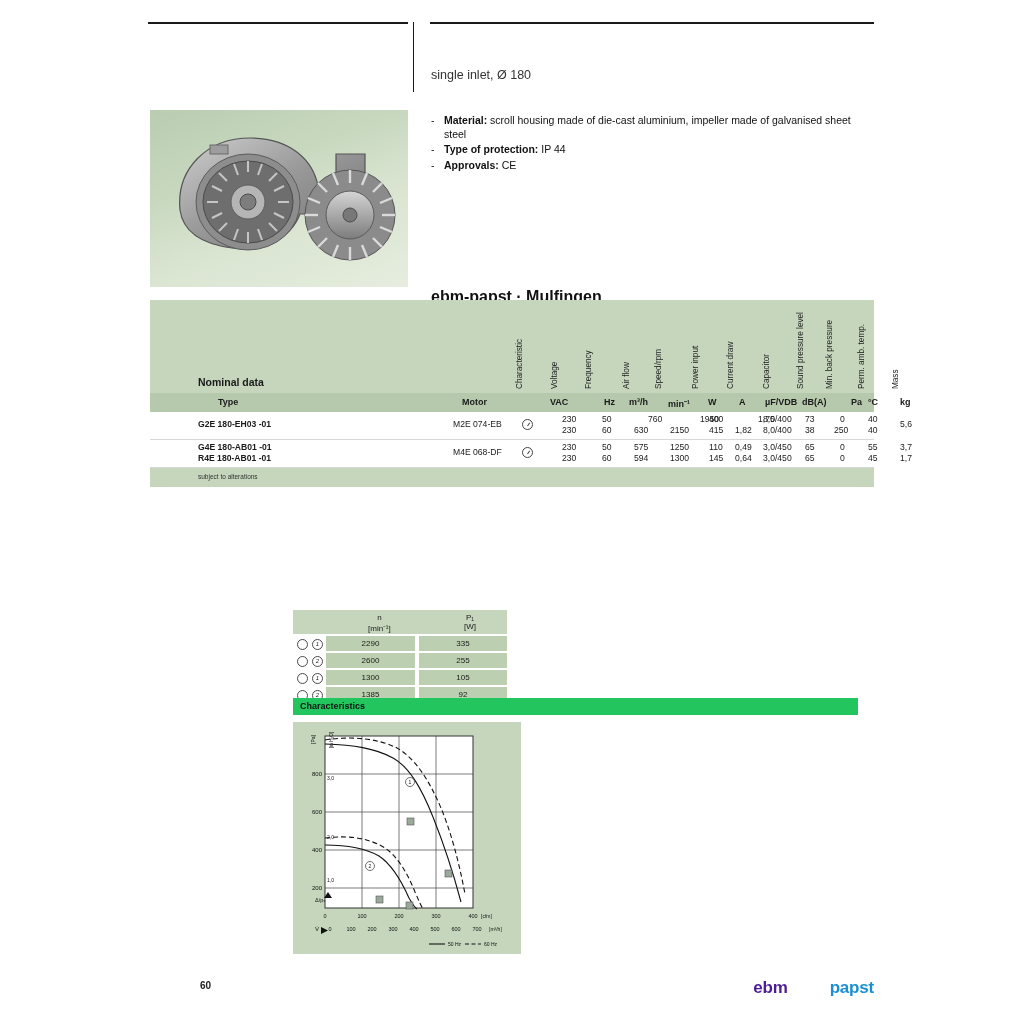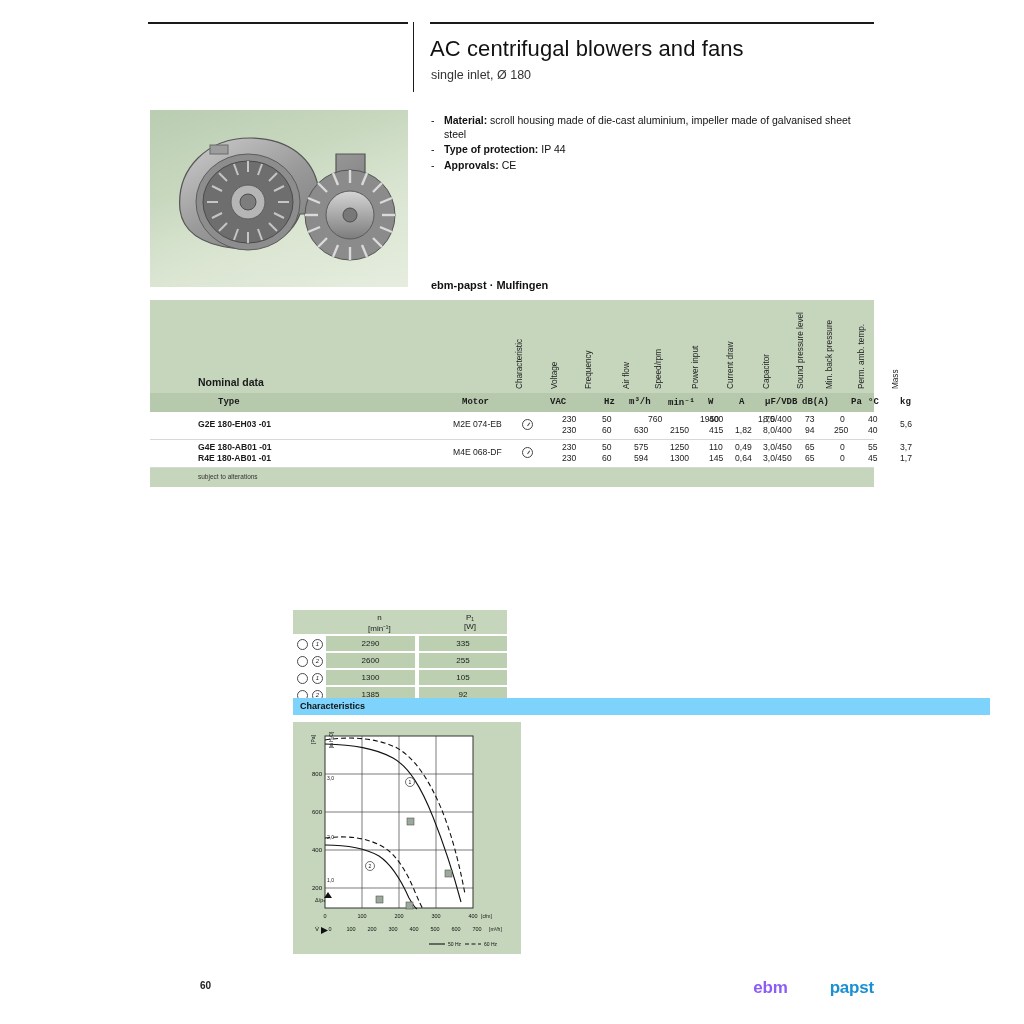--- a/index.html
+++ b/index.html
@@ -42,21 +42,21 @@
 
   
   .bullets{
     position:absolute;left:431px;top:114px;width:420px;
     font-size:10.5px;line-height:13.5px;color:#111;
   }
   .bullets .row{display:flex;margin-bottom:2px;}
   .bullets .dash{width:13px;flex:0 0 13px;}
   .bullets b{font-weight:bold;}
   .brandline{
-    position:absolute;left:431px;top:279px;font-size:11px;font-weight:bold;color:#111;text-align:center;
+    position:absolute;left:431px;top:288px;font-size:16px;font-weight:bold;color:#111;text-align:center;
   }
 
   
   .tbl{
     position:absolute;left:150px;top:300px;width:724px;
   }
   .tbl .head{
     background:#c5d6bc;height:93px;position:relative;
   }
   .tbl .head .nominal{
@@ -65,21 +65,21 @@
   .vlabel{
     position:absolute;bottom:4px;
     font-size:8.2px;color:#222;
     transform-origin:left bottom;
     transform:rotate(-90deg);
     white-space:nowrap;
   }
   .tbl .subhead{
     background:#b7c9ad;height:19px;position:relative;font-size:9px;font-weight:bold;
   }
-  .tbl .subhead span{position:absolute;top:4px;font-family:Liberation Mono, monospace;}
+  .tbl .subhead span{position:absolute;top:4px;}
   .tbl .body{background:#ffffff;}
   .trow{position:relative;height:25px;border-bottom:1px solid #d8d8d8;font-size:8.6px;}
   .trow.r1{height:27px;}
   .trow span{position:absolute;}
   .circle-ic{
     display:inline-block;width:9px;height:9px;border:1px solid #444;border-radius:50%;
     position:relative;
   }
   .circle-ic::after{
     content:"";position:absolute;left:4px;top:1.5px;width:1px;height:4px;background:#444;
@@ -111,46 +111,45 @@
     position:absolute;left:126px;top:0;width:88px;height:15px;background:#bcd0b1;
     text-align:center;line-height:15px;
   }
   .ring{
     display:inline-block;width:9px;height:9px;border:1px solid #4a4a4a;border-radius:50%;
     font-size:6px;line-height:9px;text-align:center;color:#222;
   }
 
   
   .charbar{
-    position:absolute;left:293px;top:698px;width:697px;height:17px;background:#7dd3fc;
+    position:absolute;left:293px;top:698px;width:565px;height:17px;background:#22c55e;
   }
   .charbar span{position:absolute;left:7px;top:3px;font-size:9px;font-weight:bold;color:#111;}
 
   
   .chartbox{
     position:absolute;left:293px;top:722px;width:228px;height:232px;background:#c5d6bc;
   }
   .chartbox svg{display:block;}
 
   
   .pagenum{position:absolute;left:200px;top:980px;font-size:10px;font-weight:bold;color:#222;}
   .logo{position:absolute;right:150px;top:978px;font-size:17px;font-weight:bold;letter-spacing:-.2px;}
-  .logo .a{color:#8b5cf6;}
+  .logo .a{color:#4c1d95;}
   .logo .b{color:#1a8fd1;padding-left:42px;}
 </style>
 </head>
 <body>
 
 <div class="page">
 
   <div class="rule-left"></div>
   <div class="rule-right"></div>
   <div class="vrule"></div>
 
-  <div class="title">AC centrifugal blowers and fans</div>
   <div class="subtitle">single inlet, Ø 180</div>
 
   <div class="photo">
     <svg width="258" height="177" viewBox="0 0 258 177">
       <defs>
         <linearGradient id="met" x1="0" y1="0" x2="1" y2="1">
           <stop offset="0%" stop-color="#cfcfcf"></stop>
             <stop offset="45%" stop-color="#9a9a9a"></stop>
           <stop offset="100%" stop-color="#6f6f6f"></stop>
         </linearGradient>
@@ -274,21 +273,21 @@
         <span style="left:484px;top:13px;">630</span>
         <span style="left:520px;top:2px;margin-left:30px;">1950</span>
         <span style="left:520px;top:13px;">2150</span>
         <span style="left:559px;top:2px;">400</span>
         <span style="left:559px;top:13px;">415</span>
         <span style="left:585px;top:2px;margin-left:23px;">1,75</span>
         <span style="left:585px;top:13px;">1,82</span>
         <span style="left:613px;top:2px;">8,0/400</span>
         <span style="left:613px;top:13px;">8,0/400</span>
         <span style="left:655px;top:2px;">73</span>
-        <span style="left:655px;top:13px;">94</span>
+        <span style="left:655px;top:13px;">38</span>
         <span style="left:690px;top:2px;">0</span>
         <span style="left:684px;top:13px;">250</span>
         <span style="left:718px;top:2px;">40</span>
         <span style="left:718px;top:13px;">40</span>
         <span style="left:750px;top:7px;">5,6</span>
       </div>
 
       <div class="trow r1">
         <span style="left:48px;top:2px;font-weight:bold;">G4E 180-AB01 -01</span>
         <span style="left:48px;top:13px;font-weight:bold;">R4E 180-AB01 -01</span>

